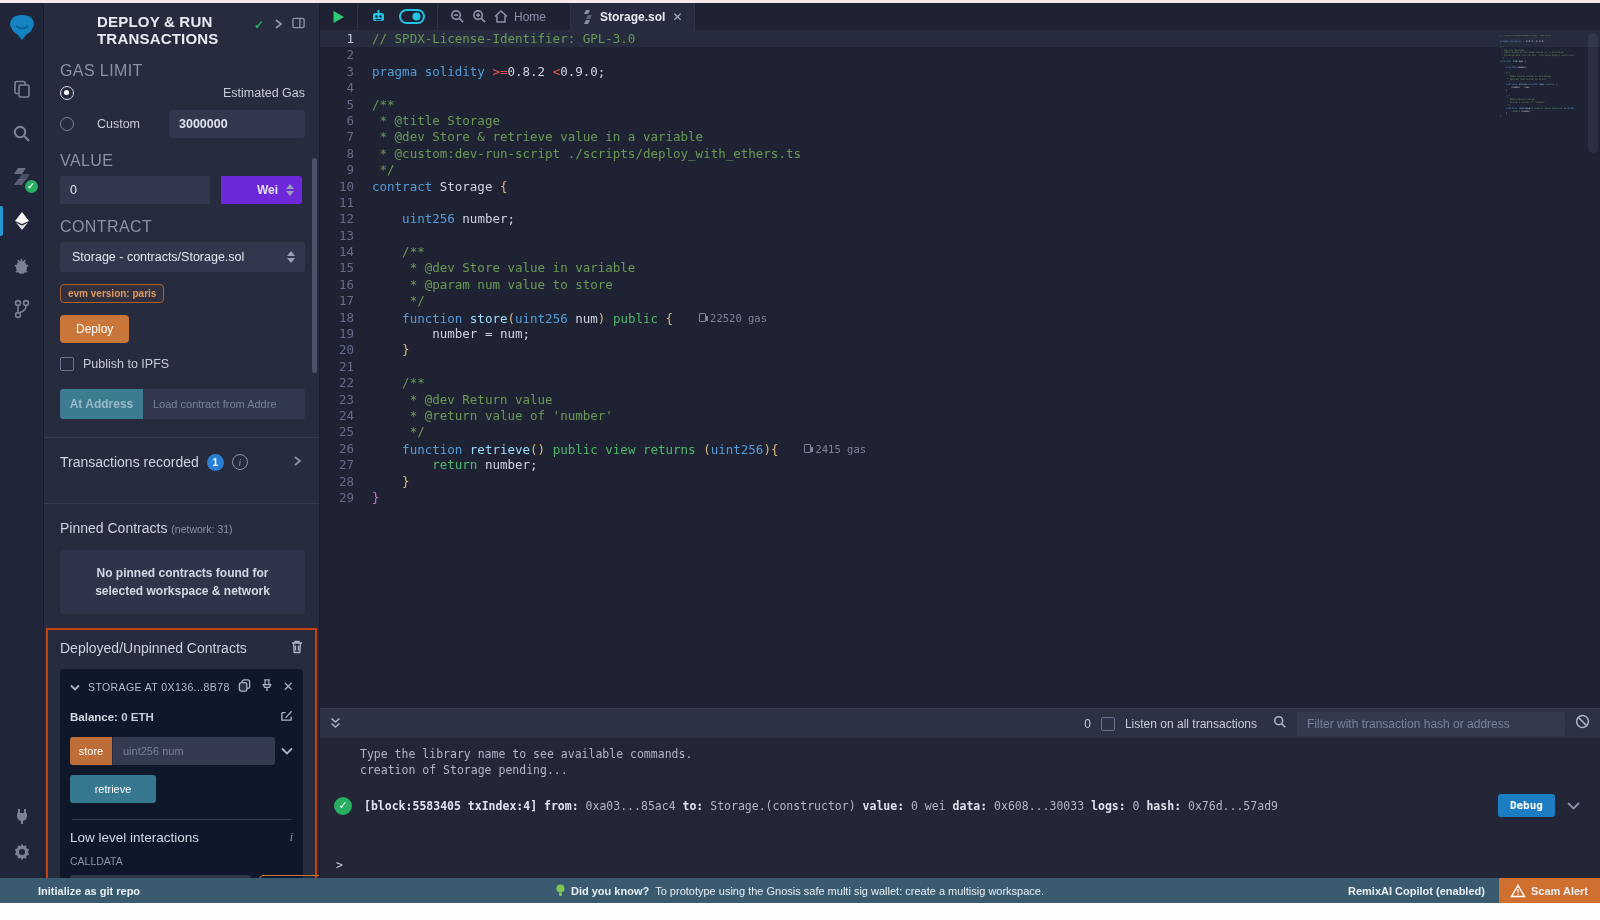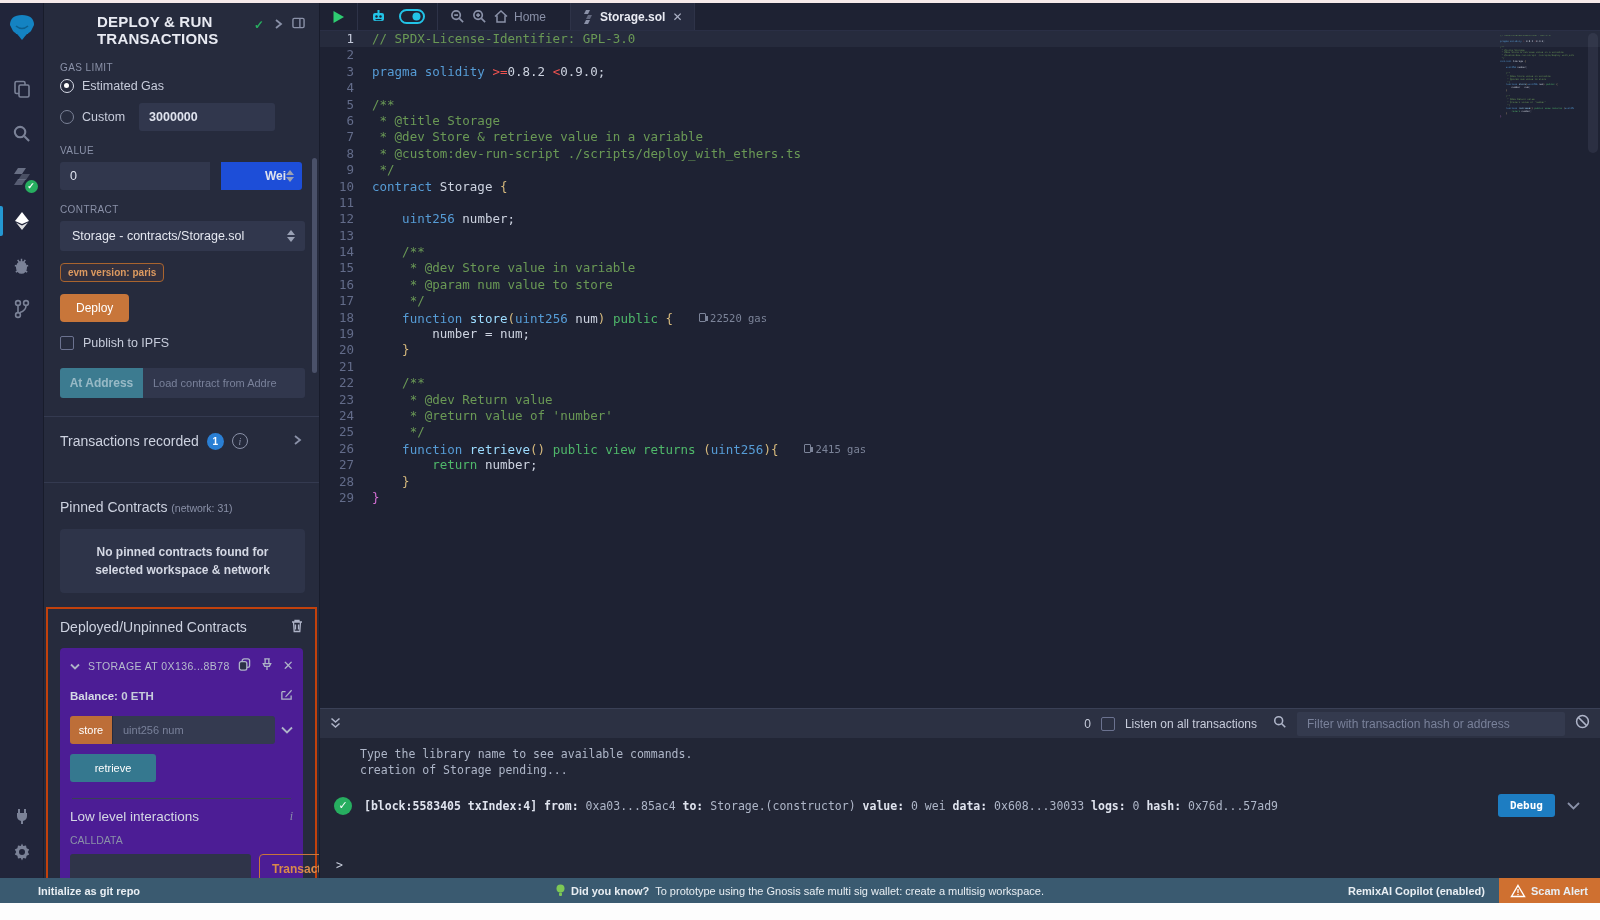--- a/index.html
+++ b/index.html
@@ -19,33 +19,33 @@
   .mt-auto { margin-top:auto; }
   .gap { margin-top:8px; }
 
   
   .panel { width:276px; flex:0 0 276px; background:#262b3d; color:#c7ccdb; font-size:12px; position:relative; overflow:hidden; border-right:1px solid #181c2b; }
   .panel-scroll { position:absolute; right:2px; top:155px; width:5px; height:215px; border-radius:3px; background:#4a5169; }
   .panel-inner { padding:10px 14px 0 16px; }
   .panel-head { display:flex; justify-content:space-between; align-items:flex-start; }
   .panel-title { font-size:15px; font-weight:bold; color:#e8eaf2; line-height:1.15; letter-spacing:.2px; width:150px;margin-left:37px; }
   .panel-head-icons { display:flex; gap:10px; align-items:center; margin-top:4px; color:#8a91a8; }
-  .lbl { font-size:10px; color:#8a91a8; letter-spacing:.4px; margin-top:14px; margin-bottom:6px; }
-  .row { display:flex; align-items:center; }
+  .lbl { font-size:16px; color:#8a91a8; letter-spacing:.4px; margin-top:14px; margin-bottom:6px; }
+  .row { display:flex; align-items:center;justify-content:space-between; }
   .radio { width:14px; height:14px; border-radius:50%; border:1.5px solid #7b8297; background:#262b3d; margin-right:8px; position:relative; flex:0 0 14px; }
   .radio.sel { border-color:#d8dce8; }
   .radio.sel::after { content:""; position:absolute; left:3px; top:3px; width:5px; height:5px; border-radius:50%; background:#ffffff; }
   .radio-label { color:#c7ccdb; font-size:12.5px; }
   .inp { background:#31374d; border:none; border-radius:3px; color:#dfe3ee; font-size:12.5px; height:28px; padding:0 10px; font-family:"Liberation Sans",sans-serif; }
   .inp::placeholder { color:#79819a; }
   .custom-row { margin-top:10px; }
   .custom-row .inp { width:136px; margin-left:14px; font-weight:bold; }
   .value-row { display:flex; }
   .value-row .inp { width:150px; border-radius:3px 0 0 3px; }
-  .unit-select { width:82px; height:28px; background:#1d4ed8; border-left:1px solid #262b3d; border-radius:0 3px 3px 0; display:flex; align-items:center; justify-content:flex-end; padding:0 8px; gap:0; color:#dfe3ee; font-weight:bold; cursor:pointer; margin-left:10px; }
+  .unit-select { width:82px; height:28px; background:#6d28d9; border-left:1px solid #262b3d; border-radius:0 3px 3px 0; display:flex; align-items:center; justify-content:flex-end; padding:0 8px; gap:8px; color:#dfe3ee; font-weight:bold; cursor:pointer; margin-left:10px; }
   .steppers { display:flex; flex-direction:column; gap:2px; }
   .tri-up { width:0; height:0; border-left:4px solid transparent; border-right:4px solid transparent; border-bottom:5px solid #9aa1b5; }
   .tri-dn { width:0; height:0; border-left:4px solid transparent; border-right:4px solid transparent; border-top:5px solid #9aa1b5; }
   .select-wide { width:100%; height:30px; background:#31374d; border-radius:3px; display:flex; align-items:center; justify-content:space-between; padding:0 10px 0 12px; color:#e4e7f0; font-size:12.5px; cursor:pointer; }
   .evm-badge { display:inline-block; margin-top:12px; padding:3px 7px; border:1px solid #a9642e; border-radius:4px; color:#dd9a60; font-size:10px; font-weight:bold; background:rgba(200,118,58,.08); }
   .btn { border:none; border-radius:4px; font-weight:normal; cursor:pointer; font-family:"Liberation Sans",sans-serif; }
   .btn-deploy { display:block; margin-top:12px; background:#c8763a; color:#fff; font-size:12px; padding:7px 16px; }
   .chk-row { margin-top:14px; display:flex; align-items:center; gap:9px; }
   .chk { width:14px; height:14px; border:1.5px solid #6b7290; border-radius:2px; background:transparent; appearance:none; cursor:pointer; }
   .ataddr-row { margin-top:18px; display:flex; }
@@ -57,21 +57,21 @@
   .count-badge { background:#2a7fd4; color:#fff; border-radius:50%; width:17px; height:17px; font-size:10px; font-weight:bold; display:flex; align-items:center; justify-content:center; }
   .info-circle { width:16px; height:16px; border:1.2px solid #8a91a8; border-radius:50%; color:#8a91a8; font-size:10px; display:flex; align-items:center; justify-content:center; font-family:"Liberation Serif",serif; font-style:italic; }
   .chev-right { color:#8a91a8; font-size:12px; margin-left:auto; margin-right:4px; }
   .pinned-title { padding-top:16px; font-size:14px; color:#cdd2e0; }
   .pinned-net { font-size:10.5px; color:#8a91a8; }
   .pinned-empty { margin-top:14px; background:#2e3449; border-radius:4px; padding:14px 10px; text-align:center; font-size:12px; font-weight:bold; color:#d4d8e4; line-height:1.5; }
   
   .red-box { border:2px solid #c2410c; margin:14px -12px 0 -14px; padding:10px 12px 14px 12px; }
   .dep-head { display:flex; align-items:center; justify-content:space-between; }
   .dep-title { font-size:14px; color:#cdd2e0; }
-  .card { margin-top:12px; background:#4c1d95; border-radius:4px; padding:10px 10px 12px 10px; }
+  .card { margin-top:12px; background:#0f172a; border-radius:4px; padding:10px 10px 12px 10px; }
   .card-head { display:flex; align-items:center; gap:8px; color:#aeb4c8; }
   .card-name { font-size:10.5px; letter-spacing:.4px; color:#b6bccd; flex:1; white-space:nowrap; }
   .card-icons { display:flex; gap:10px; align-items:center; color:#aeb4c8; }
   .balance-row { margin-top:14px; display:flex; align-items:center; justify-content:space-between; }
   .balance-lbl { font-size:11.5px; font-weight:bold; color:#d4d8e4; }
   .fn-row { margin-top:12px; display:flex; align-items:center; }
   .btn-store { background:#bd6e38; color:#fff; font-size:11px; width:86px; height:28px; border-radius:3px 0 0 3px; }
   .fn-inp { flex:1; height:28px; font-size:11px; border-radius:0 3px 3px 0; border-left:1px solid #262b3d; background:#343a50; }
   .fn-expand { margin-left:6px; color:#aeb4c8; cursor:pointer; }
   .btn-retrieve { background:#35788f; color:#fff; font-size:11px; width:86px; height:28px; border-radius:3px; margin-top:10px; }

